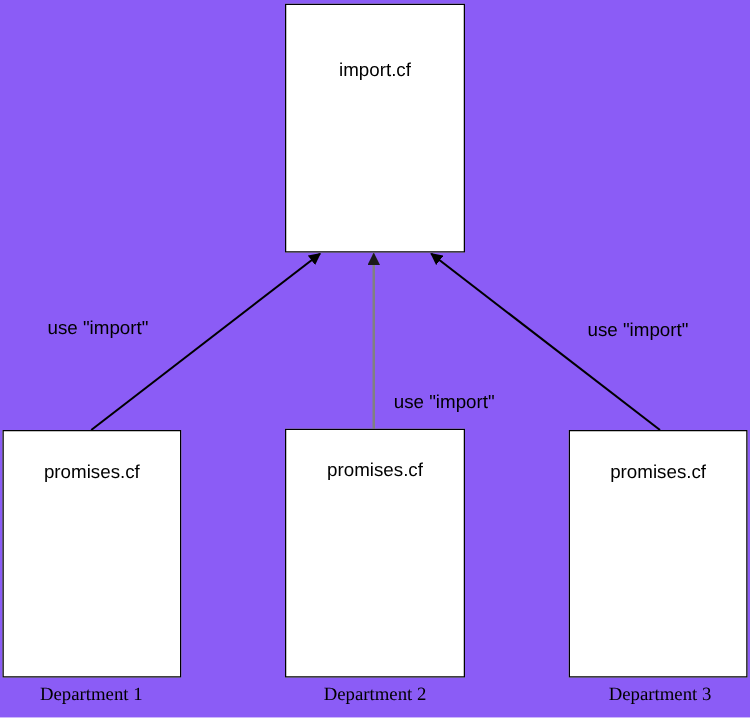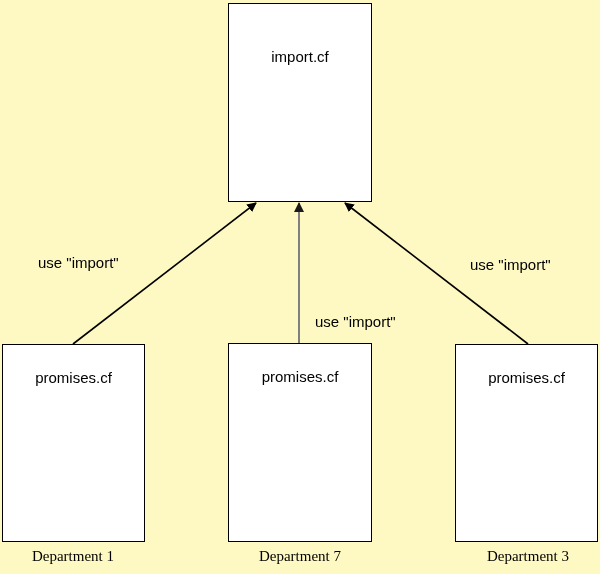--- a/index.html
+++ b/index.html
@@ -54,21 +54,21 @@
     height: 574px;
     pointer-events: none;
   }
   
   .top-text { top: 44px; }
   .bottom-text { top: 24px; }
 </style>
 </head>
 <body>
 
-<div id="canvas" style="background: #fef9c3; text-decoration: underline;">
+<div id="canvas" style="background: #8b5cf6; text-decoration: underline;">
 
   <svg id="edges" viewBox="0 0 600 574" width="600" height="574" xmlns="http://www.w3.org/2000/svg">
     <defs>
       <marker id="arrow-black" viewBox="0 0 10 10" refX="9" refY="5" markerWidth="6" markerHeight="6" orient="auto-start-reverse">
         <path d="M 0 0 L 10 5 L 0 10 z" fill="#000000"></path>
       </marker>
       <marker id="arrow-gray" viewBox="0 0 10 10" refX="9" refY="5" markerWidth="5" markerHeight="5" orient="auto-start-reverse">
         <path d="M 0 0 L 10 5 L 0 10 z" fill="#1a1a1a"></path>
       </marker>
     </defs>
@@ -85,21 +85,21 @@
   </div>
 
   <div class="node-box" id="node-bottom-0" style="left: 2px; top: 344px; width: 143px; height: 198px; border-color: rgb(0, 0, 0);">
     <div class="node-label bottom-text">promises.cf</div>
   </div>
   <div class="caption" id="caption-0" style="left: -17px; width: 180px; top: 548px;">Department 1</div>
 
   <div class="node-box" id="node-bottom-1" style="left: 228px; top: 343px; width: 144px; height: 199px; border-color: rgb(0, 0, 0);">
     <div class="node-label bottom-text">promises.cf</div>
   </div>
-  <div class="caption" id="caption-1" style="left: 210px; width: 180px; top: 548px;">Department 7</div>
+  <div class="caption" id="caption-1" style="left: 210px; width: 180px; top: 548px;">Department 2</div>
 
   <div class="node-box" id="node-bottom-2" style="left: 455px; top: 344px; width: 143px; height: 198px; border-color: rgb(0, 0, 0);">
     <div class="node-label bottom-text">promises.cf</div>
   </div>
   <div class="caption" id="caption-2" style="left: 438px; width: 180px; top: 548px;">Department 3</div>
 
   <div class="edge-label" id="edge-label-0" style="left: 38px; top: 254px;">use "import"</div>
   <div class="edge-label" id="edge-label-1" style="left: 315px; top: 313px;">use "import"</div>
   <div class="edge-label" id="edge-label-2" style="left: 470px; top: 256px;">use "import"</div>
 

